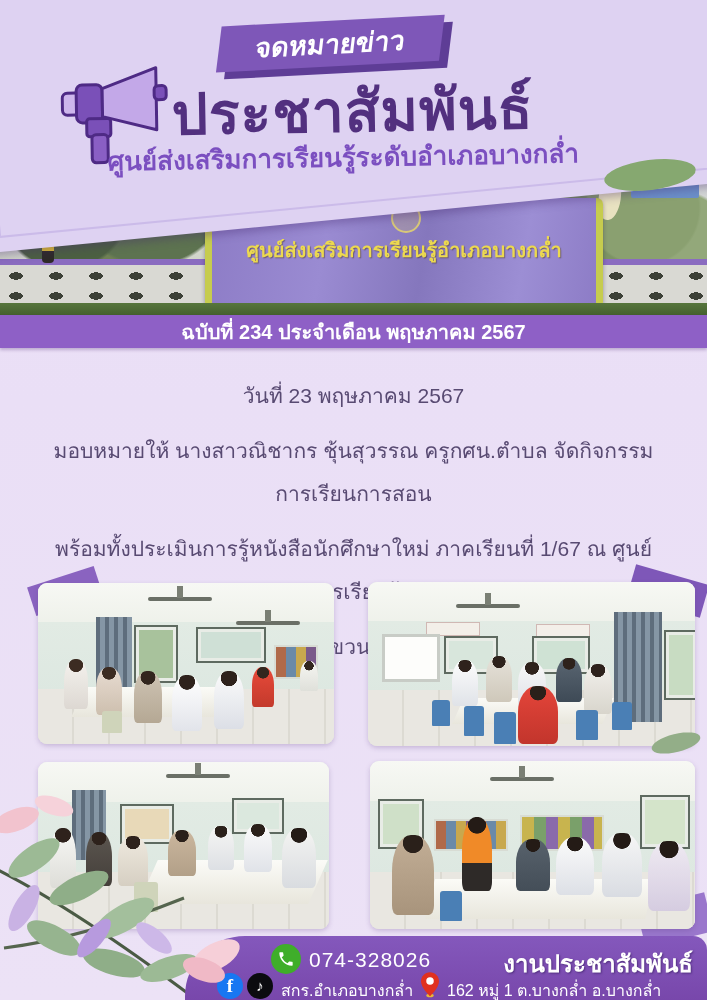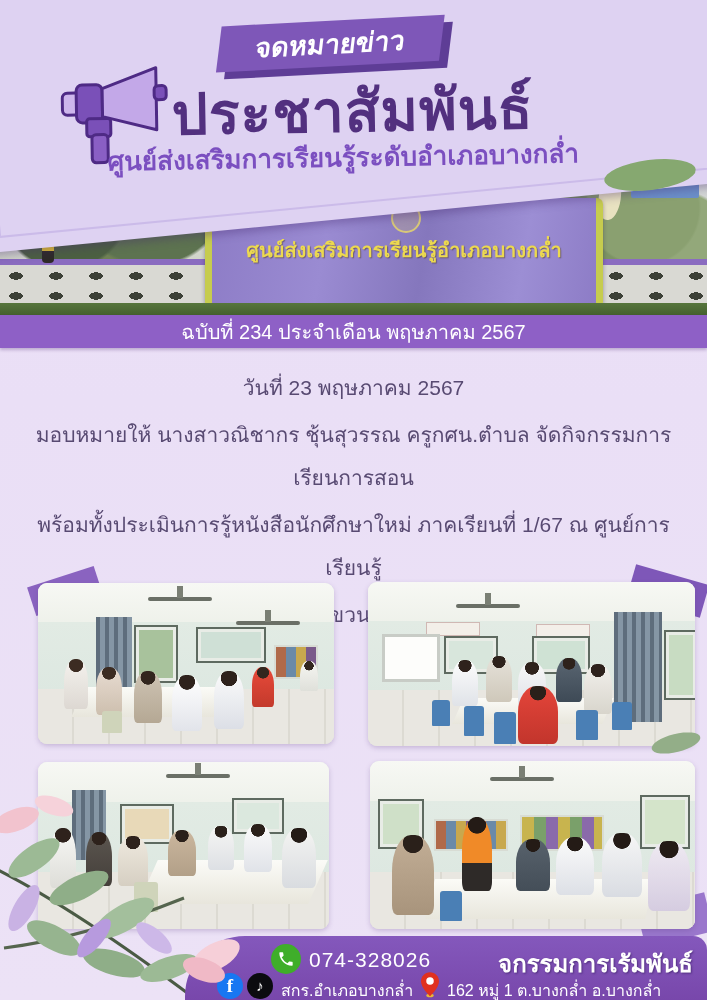--- a/index.html
+++ b/index.html
@@ -59,27 +59,27 @@
       transform:skewX(-10deg) rotate(-2deg);display:flex;align-items:center;justify-content:center;
       color:#fff;font-weight:bold;font-size:27px;}
   .h-title{position:absolute;left:170px;top:118px;width:420px;text-align:center;
       color:#52307f;font-size:57px;font-weight:800;letter-spacing:1px;}
   .h-sub{position:absolute;left:60px;top:188px;width:620px;text-align:center;
       color:#7b4fc0;font-size:26px;font-weight:bold;}
   .mega{position:absolute;left:88px;top:112px;}
 
   
   .issuebar{position:absolute;left:0;top:315px;width:707px;height:33px;background:#8e60c6;
-      display:flex;align-items:center;justify-content:center;color:#fff;font-weight:normal;font-size:20px;
+      display:flex;align-items:center;justify-content:center;color:#fff;font-weight:bold;font-size:20px;
       box-shadow:0 2px 3px rgba(80,50,120,.3);}
 
   
   .article{position:absolute;left:30px;top:362px;width:647px;text-align:center;
       color:#584a72;font-size:21px;line-height:43px;}
-  .article p{margin:4px;}
+  .article p{margin:12px;}
 
   
   .photo{position:absolute;border-radius:9px;overflow:hidden;background:#e7ede8;
       box-shadow:0 2px 5px rgba(90,60,130,.25);}
   .p1{left:38px;top:583px;width:296px;height:161px;}
   .p2{left:368px;top:582px;width:327px;height:164px;}
   .p3{left:38px;top:762px;width:291px;height:167px;}
   .p4{left:370px;top:761px;width:325px;height:168px;}
   .ribbon{position:absolute;background:#8a63c0;}
   .rb1{left:30px;top:576px;width:70px;height:30px;transform:rotate(-18deg);}
@@ -291,21 +291,21 @@
     <ellipse cx="60" cy="58" rx="20" ry="9" fill="#f6d2da" transform="rotate(18 60 58)"></ellipse>
   </svg>
 
   <div class="footer">
     <div class="f-phone-ic">
       <svg width="16" height="16" viewBox="0 0 24 24">
           <path fill="#ffffff" d="M6.6 10.8c1.8 3.5 4.1 5.8 7.6 7.6l2.5-2.5c.3-.3.8-.4 1.2-.3 1.2.4 2.5.6 3.1.6.7 0 1 .3 1 1v3.8c0 .7-.3 1-1 1C10.8 22 2 13.2 2 3c0-.7.3-1 1-1h3.8c.7 0 1 .3 1 1 0 .6.2 1.9.6 3.1.1.4 0 .9-.3 1.2l-2.5 2.5z"></path>
         </svg>
     </div>
     <div class="f-phone">074-328026</div>
-    <div class="f-dept">จกรรมการเรัมพันธ์</div>
+    <div class="f-dept">งานประชาสัมพันธ์</div>
     <div class="f-fb">f</div>
     <div class="f-tt">♪</div>
     <div class="f-fblabel">สกร.อำเภอบางกล่ำ</div>
     <div class="f-pin">
       <svg width="18" height="26" viewBox="0 0 24 34">
         <ellipse cx="12" cy="31" rx="5" ry="2.4" fill="#e8b93a"></ellipse>
         <path d="M12 0C5.4 0 0 5.4 0 12c0 9 12 20 12 20s12-11 12-20C24 5.4 18.6 0 12 0z" fill="#e0311f"></path>
         <circle cx="12" cy="11.5" r="5" fill="#ffffff"></circle>
       </svg>
     </div>

